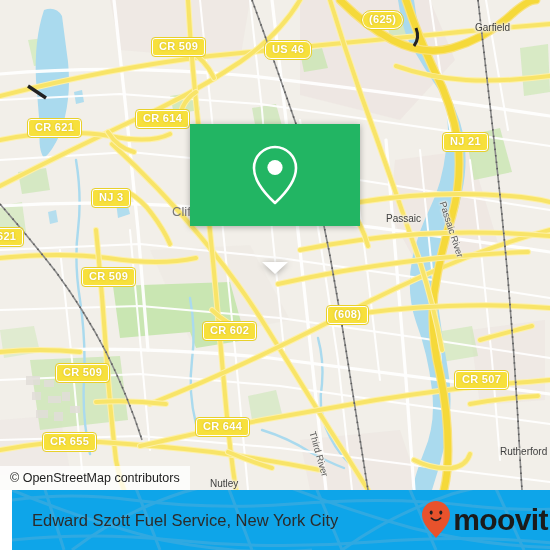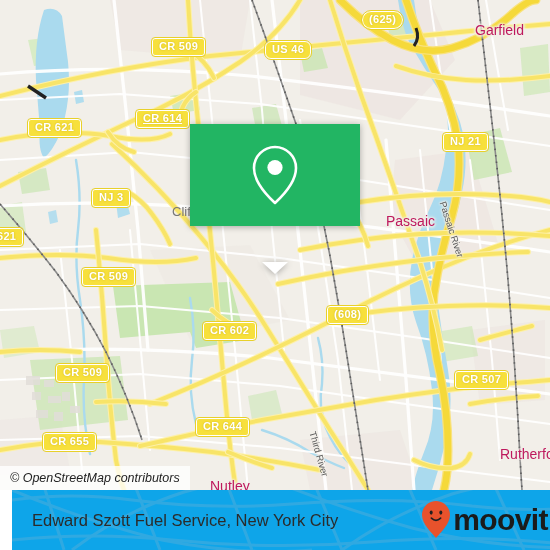--- a/index.html
+++ b/index.html
@@ -50,22 +50,22 @@
     font-weight: bold;
     letter-spacing: 0.3px;
     padding: 1px 6px 2px 6px;
     line-height: 13px;
     white-space: nowrap;
     text-shadow: 0 0 2px rgba(180,150,0,0.55);
     box-sizing: border-box;
   }
   .place-label {
     position: absolute;
-    color: #be185d;
-    font-size: 14px;
+    color: #404040;
+    font-size: 10px;
     white-space: nowrap;
     text-shadow: -1.5px 0 2px #f2efe9, 1.5px 0 2px #f2efe9,
                  0 -1.5px 2px #f2efe9, 0 1.5px 2px #f2efe9,
                  0 0 4px #f2efe9;
   }
   .water-label {
     position: absolute;
     color: #5a5a5a;
     font-size: 9.5px;
     white-space: nowrap;
@@ -123,21 +123,20 @@
     position: absolute;
     left: 0;
     top: 466px;
     height: 24px;
     background: rgba(255,255,255,0.78);
     display: flex;
     align-items: center;
     padding: 0 10px 0 10px;
     z-index: 25;
     box-sizing: border-box;
-    font-style: italic;
   }
   #attribution-text {
     font-size: 12.5px;
     color: #222;
     white-space: nowrap;
   }
 
   
   #footer {
     position: absolute;
@@ -395,21 +394,21 @@
     <div class="place-label" style="left:500px; top:446px;">Rutherford</div>
     <div class="place-label" style="left:210px; top:478px;">Nutley</div>
 
     <div class="water-label" style="left:448px; top:200px; transform:rotate(72deg); transform-origin:0 0;">Passaic River</div>
     <div class="water-label" style="left:318px; top:430px; transform:rotate(74deg); transform-origin:0 0;">Third River</div>
 
     <div class="shield" style="left:152px; top:38px;">CR 509</div>
     <div class="shield" style="left:265px; top:41px;border-radius:6px;">US 46</div>
     <div class="shield" style="left:362px; top:11px;border-radius:9px;">(625)</div>
     <div class="shield" style="left:28px; top:119px;">CR 621</div>
-    <div class="shield" style="left:136px; top:110px;text-decoration:underline;">CR 614</div>
+    <div class="shield" style="left:136px; top:110px;">CR 614</div>
     <div class="shield" style="left:443px; top:133px;">NJ 21</div>
     <div class="shield" style="left:92px; top:189px;">NJ 3</div>
     <div class="shield" style="left:-10px; top:228px;">621</div>
     <div class="shield" style="left:82px; top:268px;">CR 509</div>
     <div class="shield" style="left:56px; top:364px;">CR 509</div>
     <div class="shield" style="left:203px; top:322px;">CR 602</div>
     <div class="shield" style="left:327px; top:306px;">(608)</div>
     <div class="shield" style="left:455px; top:371px;">CR 507</div>
     <div class="shield" style="left:196px; top:394px;margin-top:24px;">CR 644</div>
     <div class="shield" style="left:43px; top:433px;">CR 655</div>

